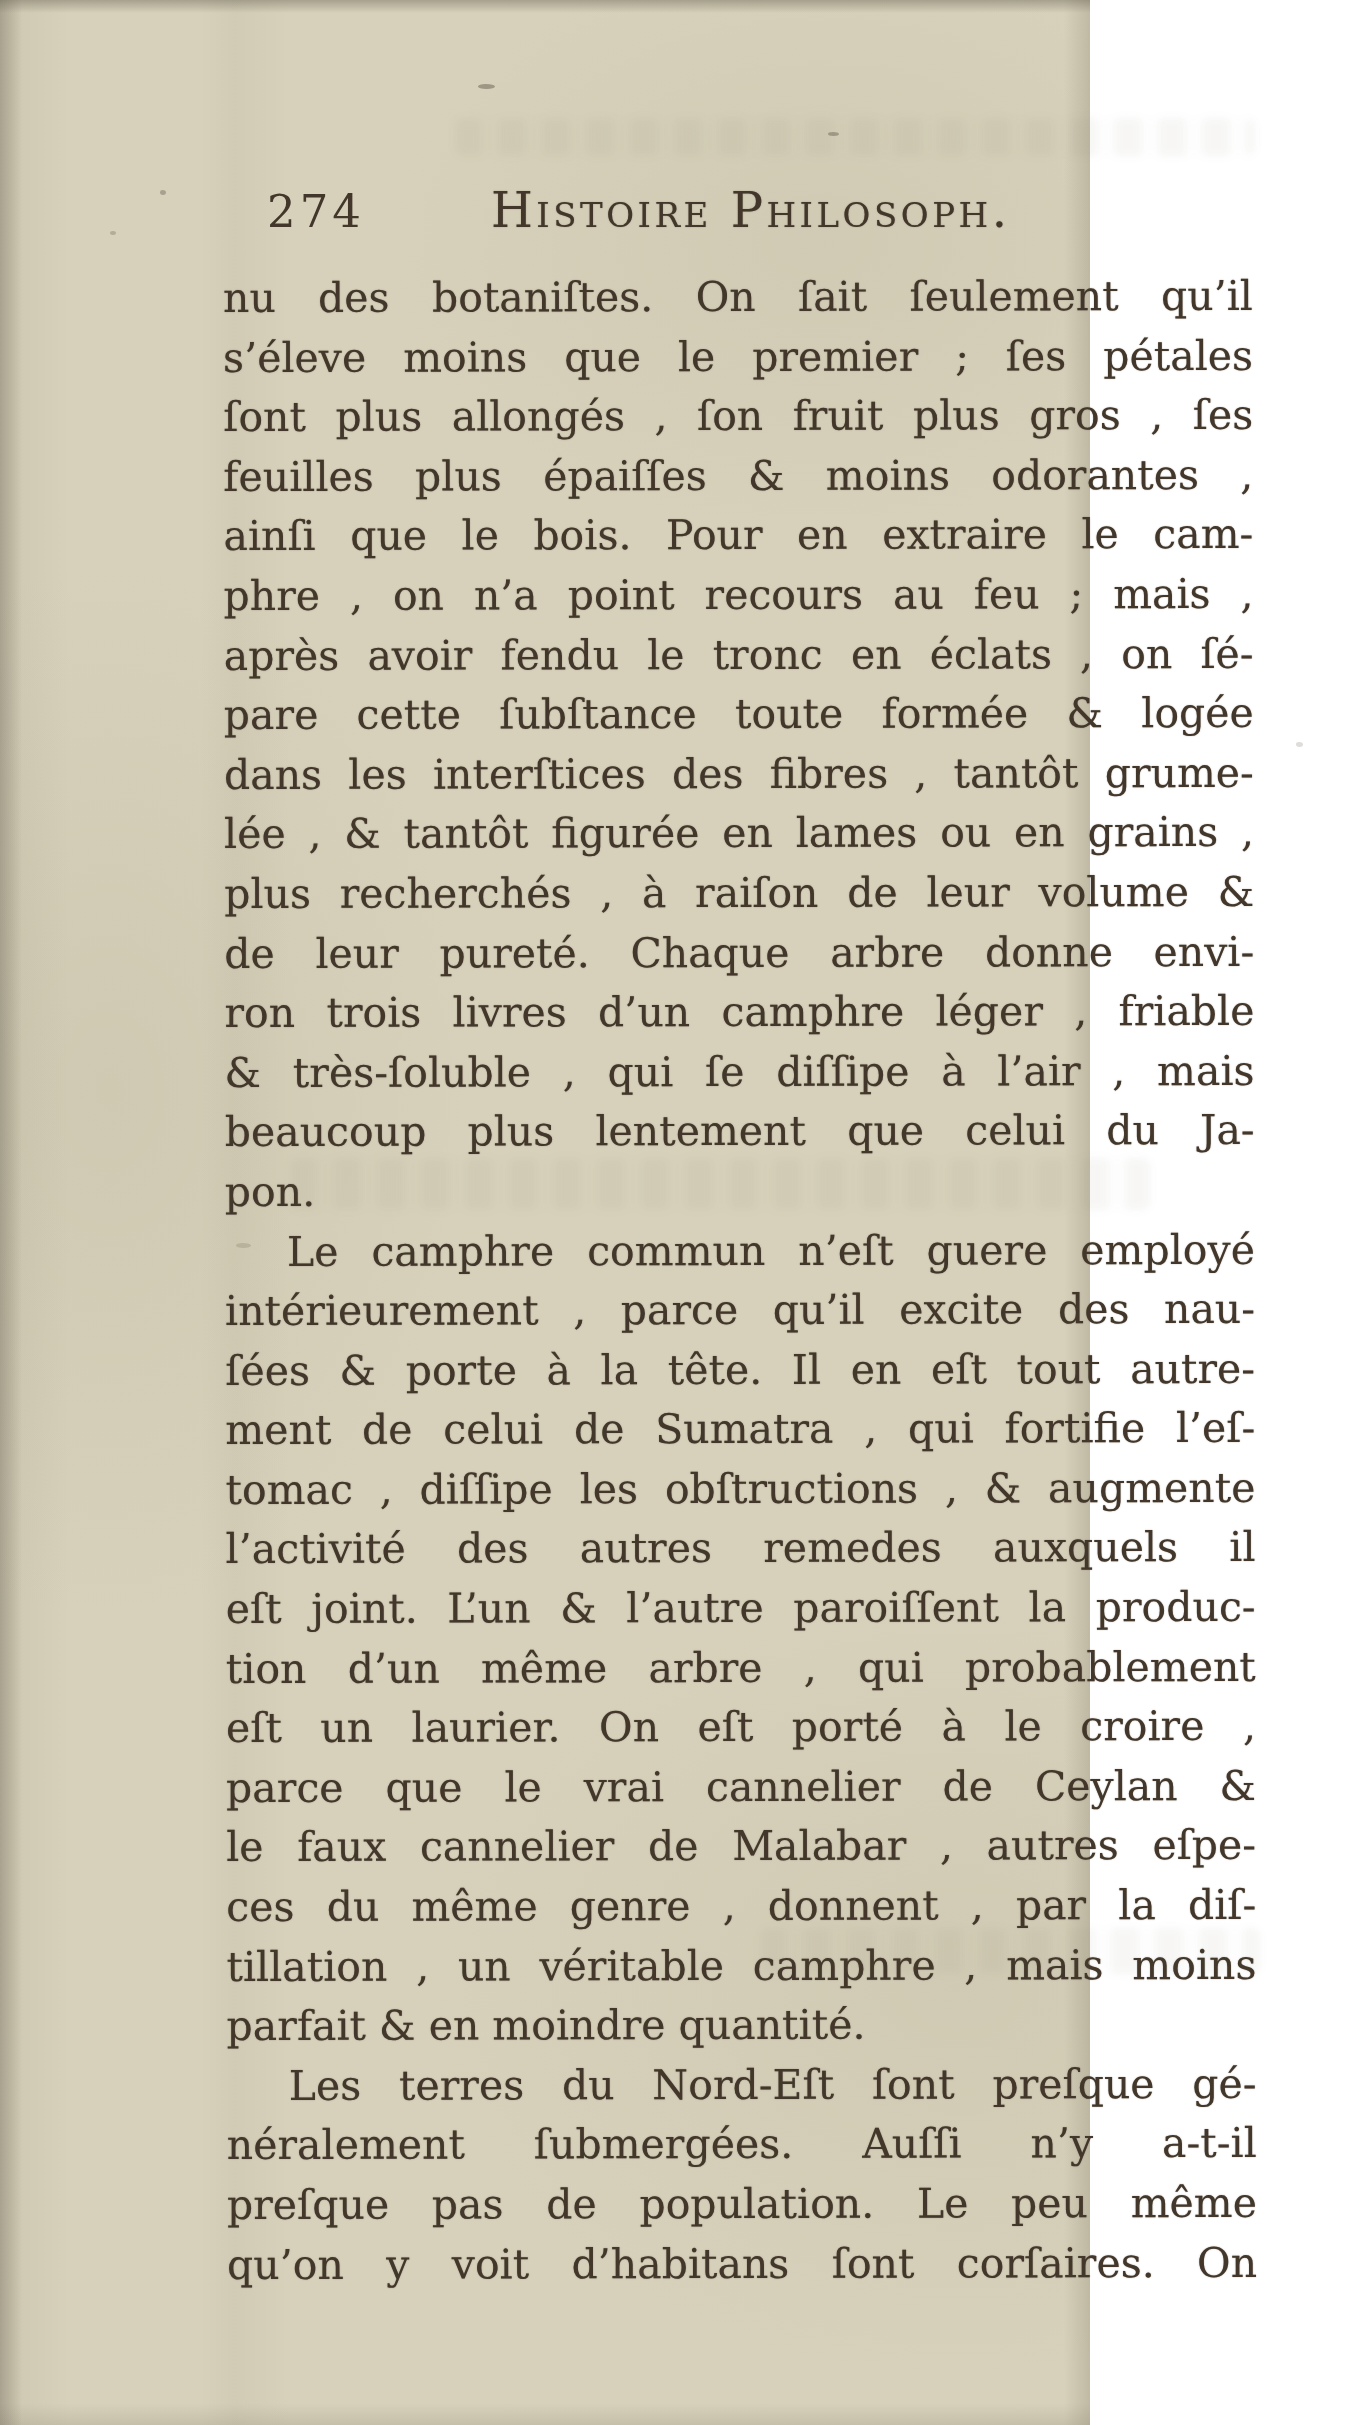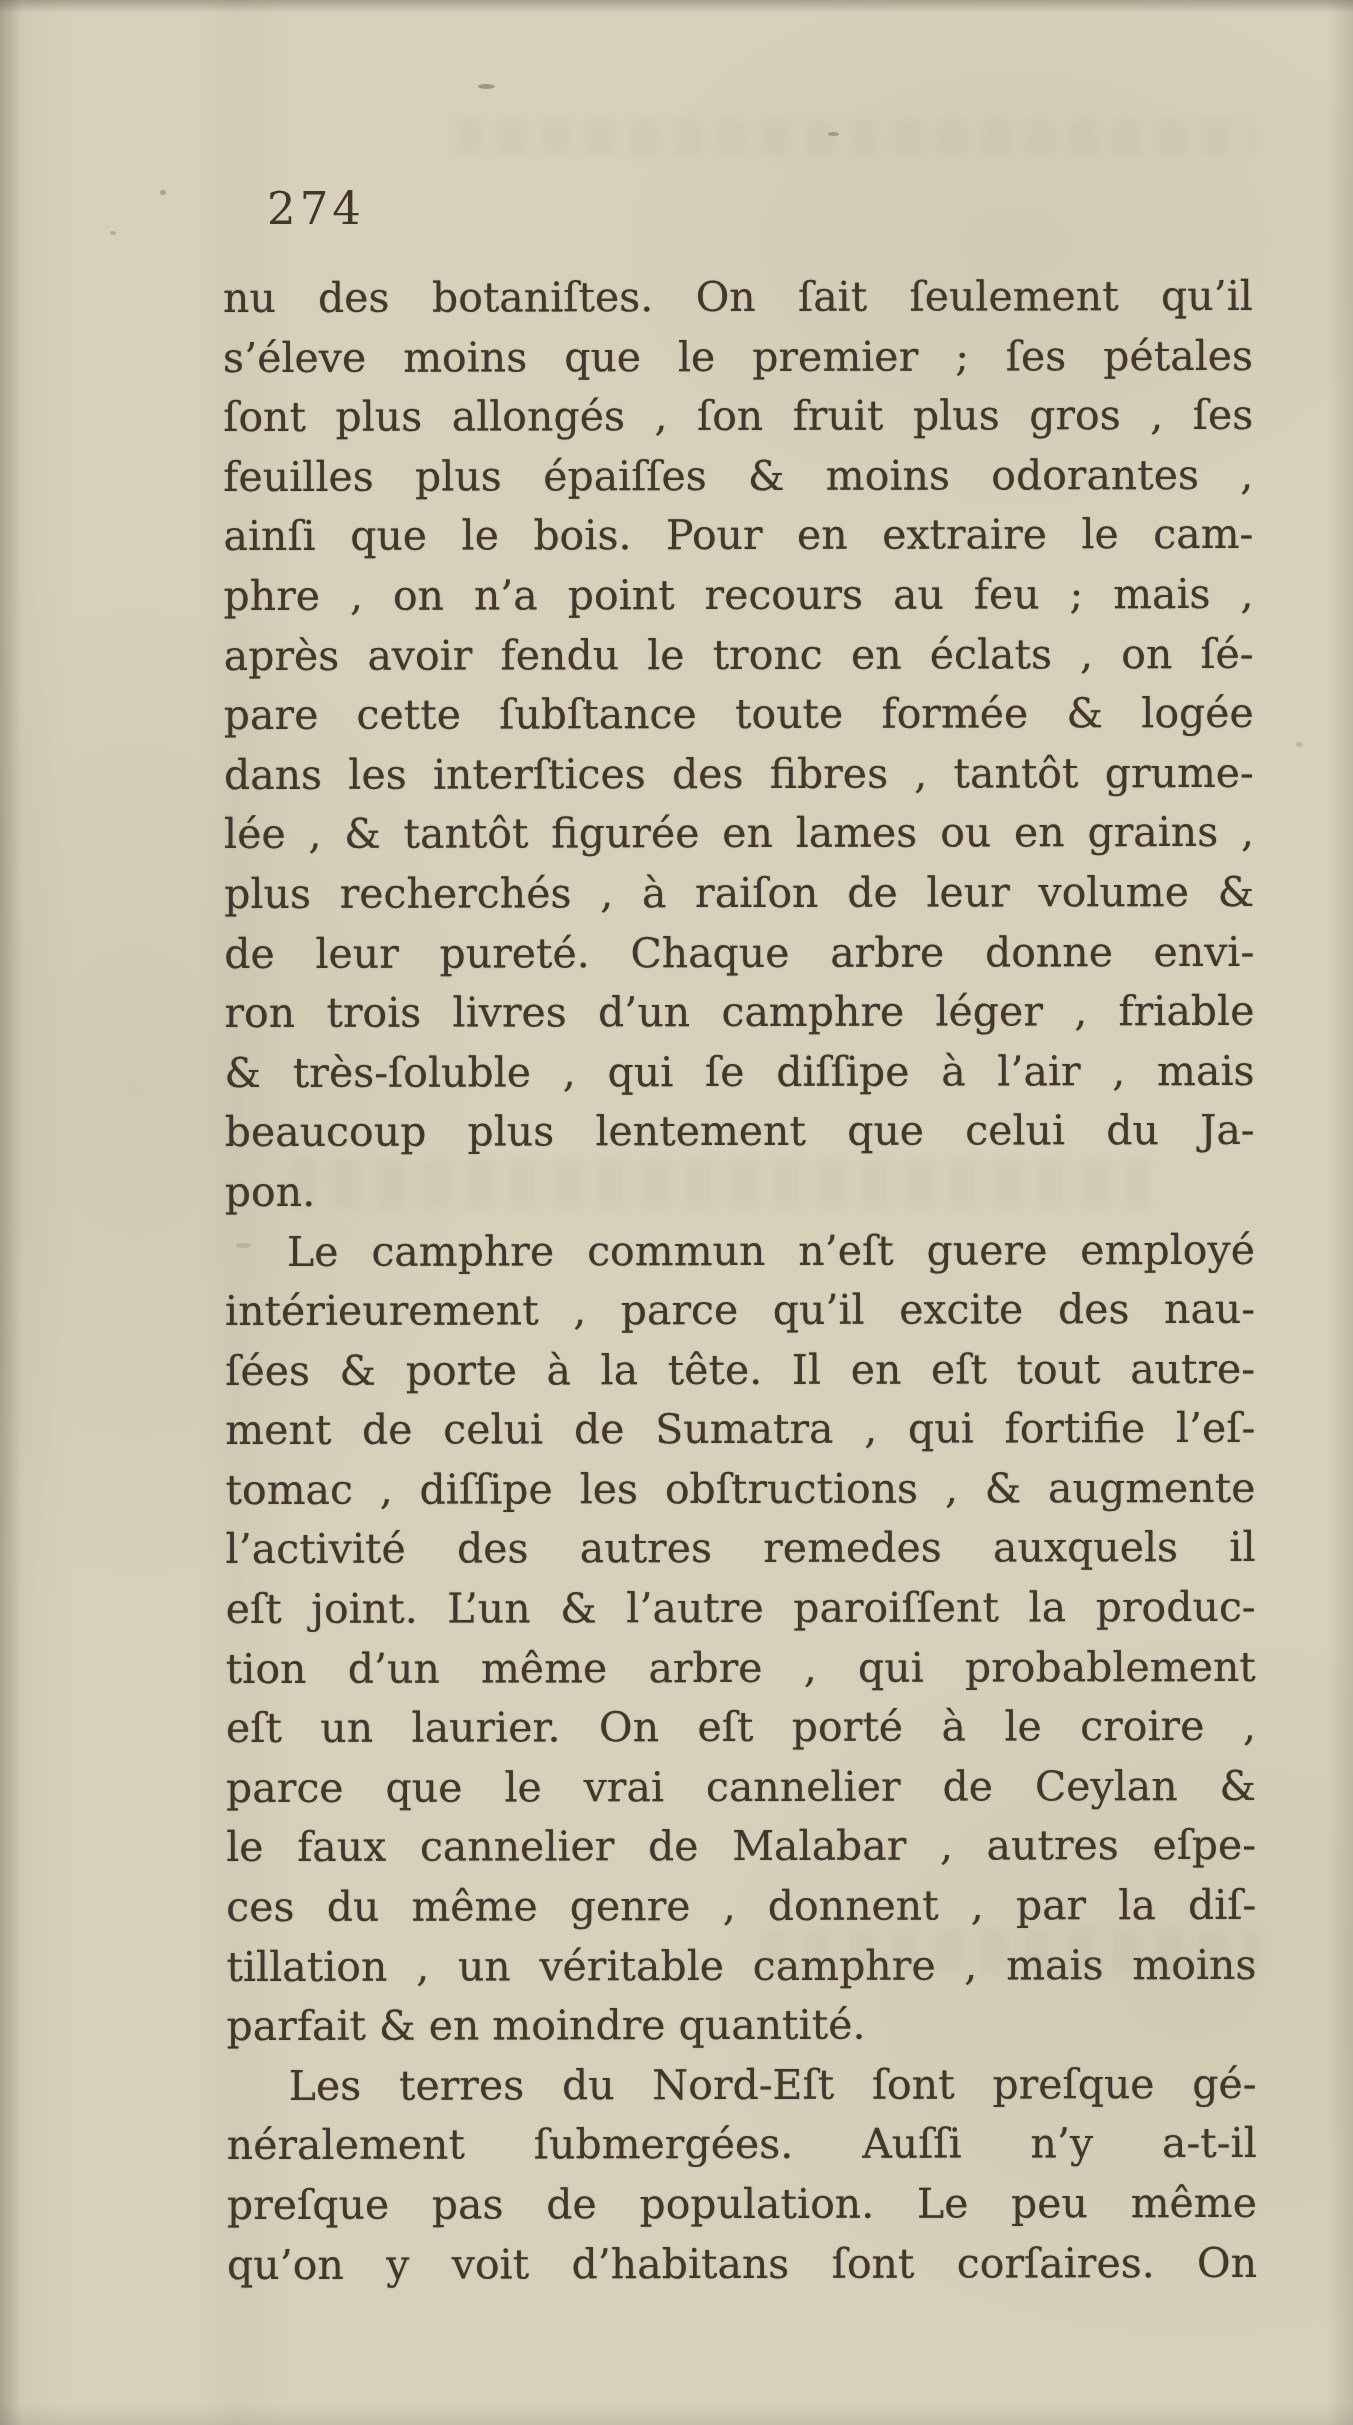--- a/index.html
+++ b/index.html
@@ -3,21 +3,21 @@
 <meta charset="utf-8">
 <style>
   html, body { margin: 0; padding: 0; }
   body {
     width: 1353px; height: 2425px;
     overflow: hidden;
     font-family: "DejaVu Serif", serif;
   }
   .scan-page {
     position: relative;
-    width: 1353px; height: 2425px;
+    width: 1090px; height: 2425px;
     background-color: #d7d1bb;
     background-image:
       
       linear-gradient(180deg, rgba(99,94,78,0.42), rgba(99,94,78,0) 13px),
       linear-gradient(90deg, rgba(99,94,78,0.35), rgba(99,94,78,0) 22px),
       linear-gradient(270deg, rgba(110,104,86,0.22), rgba(110,104,86,0) 26px),
       linear-gradient(0deg, rgba(110,104,86,0.16), rgba(110,104,86,0) 22px),
       
       linear-gradient(90deg, rgba(120,112,92,0.10), rgba(120,112,92,0) 70px),
       radial-gradient(ellipse 620px 420px at 75% 10%, rgba(150,142,118,0.10), rgba(150,142,118,0) 70%),
@@ -77,20 +77,21 @@
     opacity: 0.55;
   }
 </style>
 </head>
 <body>
 
 <div class="scan-page">
 
   <div class="running-head">
     <span class="folio">274</span>
+    <span class="head-title">Histoire Philosoph.</span>
   </div>
 
   <div class="text-block">
       <div class="line">nu des botaniſtes. On ſait ſeulement qu’il</div>
       <div class="line">s’éleve moins que le premier ; ſes pétales</div>
       <div class="line">ſont plus allongés , ſon fruit plus gros , ſes</div>
       <div class="line">feuilles plus épaiſſes &amp; moins odorantes ,</div>
       <div class="line">ainſi que le bois. Pour en extraire le cam-</div>
       <div class="line">phre , on n’a point recours au feu ; mais ,</div>
       <div class="line">après avoir fendu le tronc en éclats , on ſé-</div>

